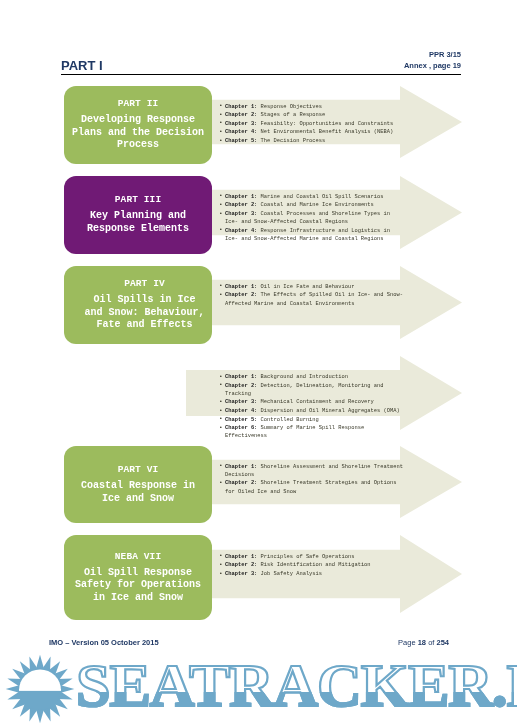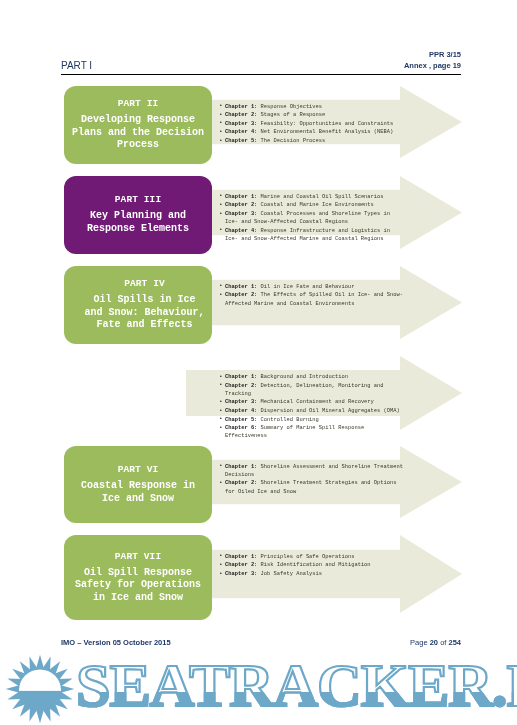--- a/index.html
+++ b/index.html
@@ -24,22 +24,22 @@
     width: 400px;
     height: 28px;
   }
   .hdr-row {
     display: flex;
     justify-content: space-between;
     align-items: flex-start;
     line-height: 11px;
   }
   .hdr-left {
-    font-size: 10px;
-    font-weight: normal;
+    font-size: 13px;
+    font-weight: bold;
     color: #1f3864;
     padding-top: 11px;
   }
   .hdr-right {
     text-align: right;
     font-size: 7.5px;
     font-weight: bold;
     color: #1f3864;
   }
   .hdr-right div { line-height: 11px; }
@@ -127,21 +127,21 @@
   }
   .banner .part-title {
     font-size: 10px;
     font-weight: bold;
     line-height: 12.6px;
   }
 
   
   .page-footer {
     position: absolute;
-    left: 61px;
+    left: 49px;
     top: 638px;
     width: 400px;
     display: flex;
     justify-content: space-between;
     font-size: 7.5px;
     font-weight: bold;
     color: #1f3864;
   }
   .page-footer .pg-num { font-weight: bold; }
   .page-footer .pg-word { font-weight: normal; }
@@ -269,31 +269,31 @@
         <svg viewBox="0 0 276 78" preserveAspectRatio="none">
           <polygon fill="#eaeada" points="0,14.82 214,14.82 214,0 276,39 214,78 214,63.18000000000001 0,63.18000000000001"></polygon>
         </svg>
       </div>
       <div class="arrow-text" style="padding-top: 19.82px;">
         <div class="chline"><b>Chapter 1:</b><span> Principles of Safe Operations</span></div>
         <div class="chline"><b>Chapter 2:</b><span> Risk Identification and Mitigation</span></div>
         <div class="chline"><b>Chapter 3:</b><span> Job Safety Analysis</span></div>
       </div>
       <div class="banner" style="height: 85px; top: 2px; background: rgb(156, 187, 93);">
-        <div class="part-label">PART VII</div>
+        <div class="part-label">NEBA VII</div>
         <div class="part-title">Oil Spill Response Safety for Operations in Ice and Snow</div>
       </div>
     </div>
   </div>
 
 <div class="page-footer">
   <div>IMO – Version 05 October 2015</div>
   <div>
     <span class="pg-word">Page</span>
-    <span class="pg-num">20</span>
+    <span class="pg-num">18</span>
     <span class="pg-word">of</span>
     <span class="pg-num">254</span>
   </div>
 </div>
 
 <div class="watermark">
   <div class="wm-sun">
     <svg viewBox="0 0 100 100" width="72" height="70" aria-hidden="true">
       <g fill="#6ea8c9">
         <g id="rays">

